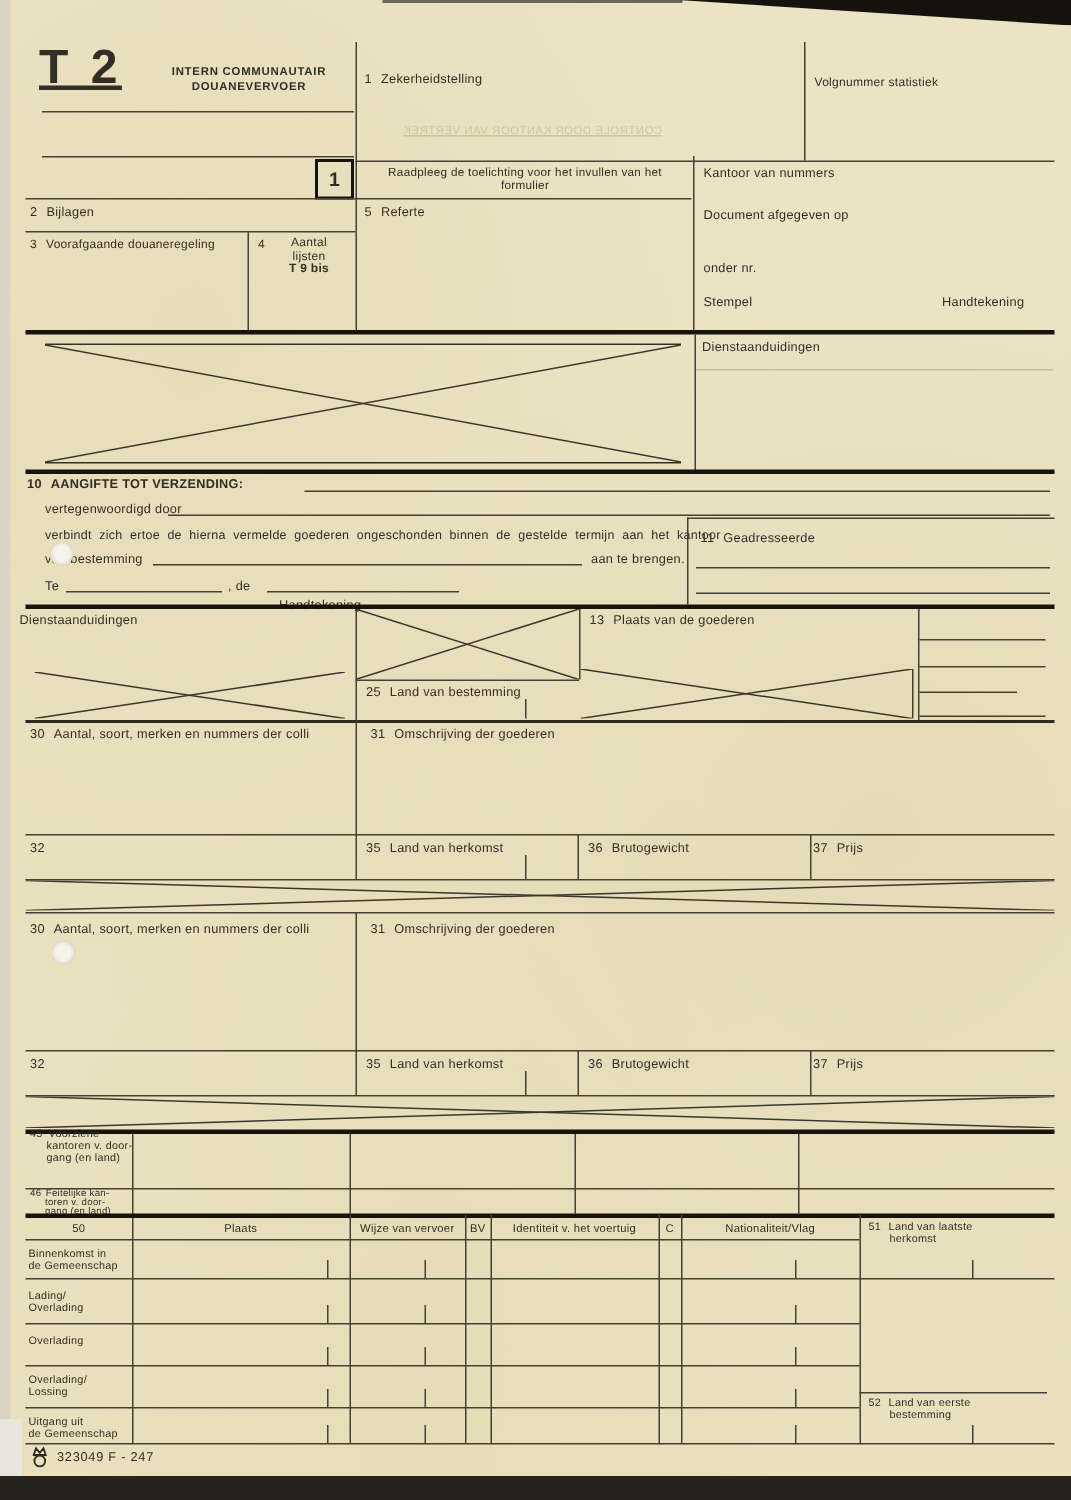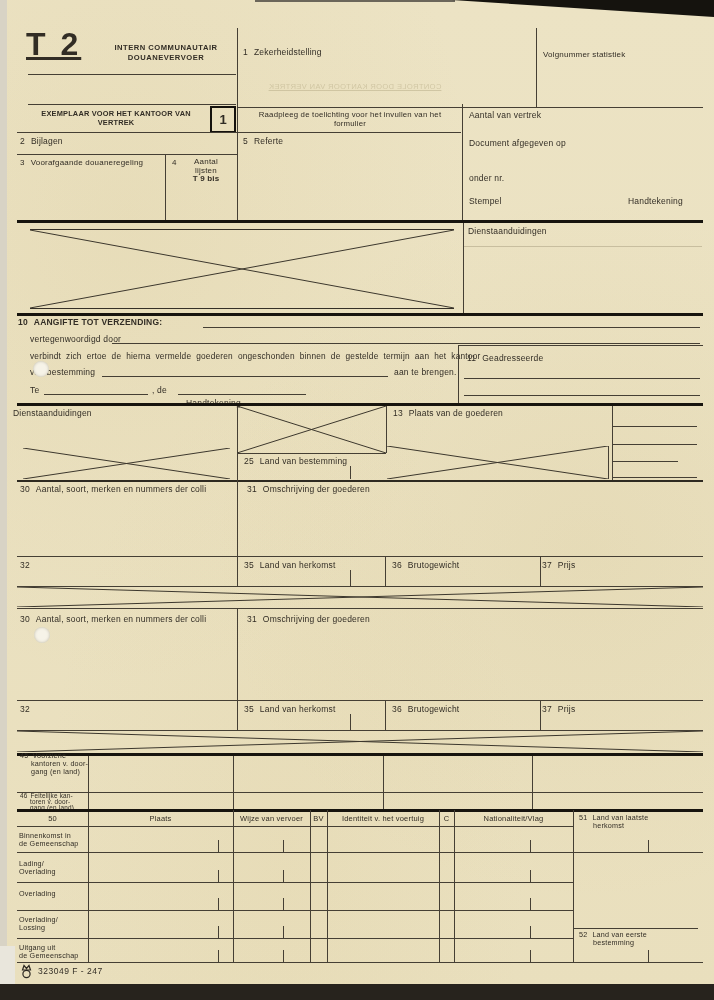--- a/index.html
+++ b/index.html
@@ -44,24 +44,20 @@
 
   <div class="ghost" style="left:252px;top:82px;width:206px;text-align:center;text-decoration:underline;">CONTROLE DOOR KANTOOR VAN VERTREK</div>
 
   <div class="lbl" style="left:26px;top:26px;font-size:32px;font-weight:600;letter-spacing:3px;text-decoration:underline;">T 2</div>
   <div class="lbl ctr b" style="left:100px;top:43px;width:132px;font-size:7.6px;line-height:9.5px;letter-spacing:.5px;">
     <div>INTERN COMMUNAUTAIR</div>
     <div>DOUANEVERVOER</div>
   </div>
   <div class="hl" style="left:28px;top:74px;width:208px;"></div>
   <div class="hl" style="left:28px;top:104px;width:208px;"></div>
-  <div class="lbl ctr b" style="left:32px;top:109px;width:168px;font-size:7.4px;line-height:9px;">
-    <div>EXEMPLAAR VOOR HET KANTOOR VAN</div>
-    <div>VERTREK</div>
-  </div>
   <div class="box1" style="left:210px;top:106px;width:22px;height:23px;">1</div>
 
   <div class="hl" style="left:17px;top:132px;width:444px;"></div>
   <div class="lbl" style="left:20px;top:136px;">
     <span class="n">2</span><span>Bijlagen</span>
   </div>
   <div class="hl" style="left:17px;top:154px;width:220px;"></div>
   <div class="lbl" style="left:20px;top:158px;font-size:8px;">
     <span class="n">3</span><span>Voorafgaande douaneregeling</span>
   </div>
@@ -82,21 +78,21 @@
   <div class="hl" style="left:237px;top:107px;width:466px;"></div>
 
   <div class="lbl ctr" style="left:243px;top:110px;width:214px;font-size:7.8px;line-height:9px;">
     <div>Raadpleeg de toelichting voor het invullen van het</div>
     <div>formulier</div>
   </div>
   <div class="lbl" style="left:243px;top:136px;">
     <span class="n">5</span><span>Referte</span>
   </div>
   <div class="vl" style="left:462px;top:104px;height:117px;"></div>
-  <div class="lbl" style="left:469px;top:110px;">Aantal van vertrek</div>
+  <div class="lbl" style="left:469px;top:110px;">Kantoor van nummers</div>
   <div class="lbl" style="left:469px;top:138px;">Document afgegeven op</div>
   <div class="lbl" style="left:469px;top:173px;">onder nr.</div>
   <div class="lbl" style="left:469px;top:196px;">Stempel</div>
   <div class="lbl" style="left:628px;top:196px;">Handtekening</div>
 
   <div class="thick" style="left:17px;top:220px;width:686px;"></div>
 
   <div class="vl" style="left:463px;top:223px;height:91px;"></div>
   <div class="lbl" style="left:468px;top:226px;">Dienstaanduidingen</div>
   <div class="faint" style="left:464px;top:246px;width:238px;"></div>

